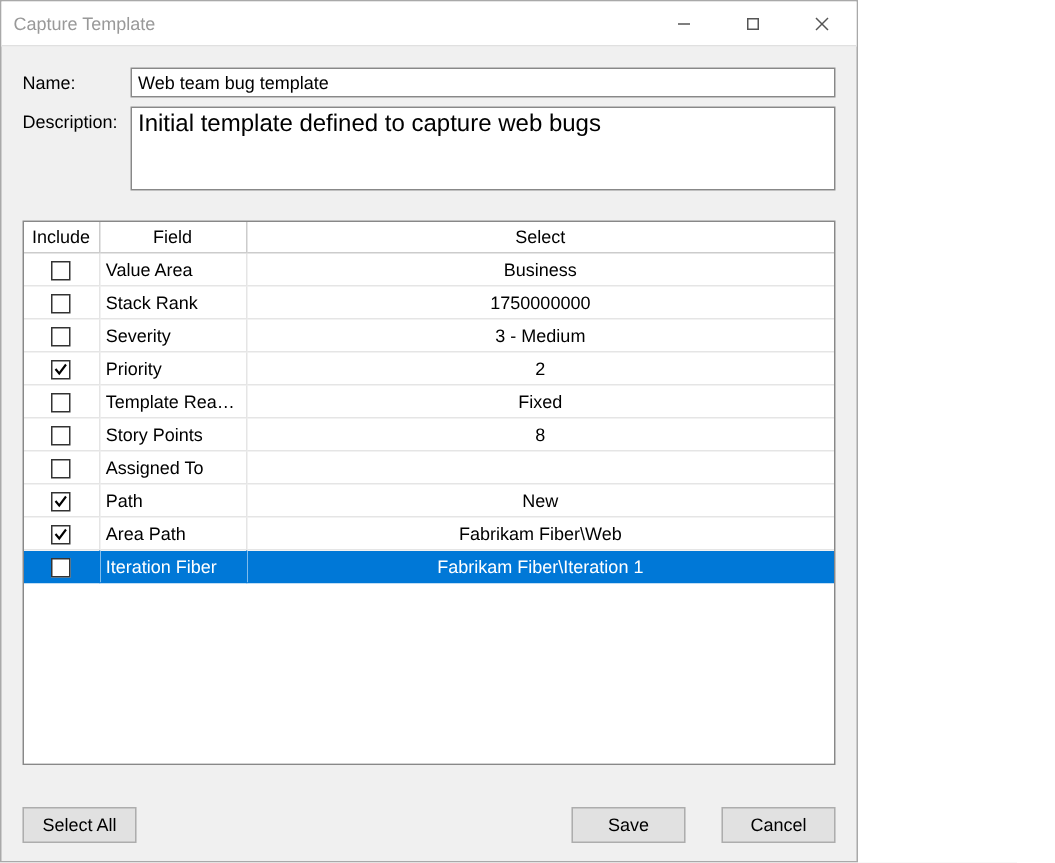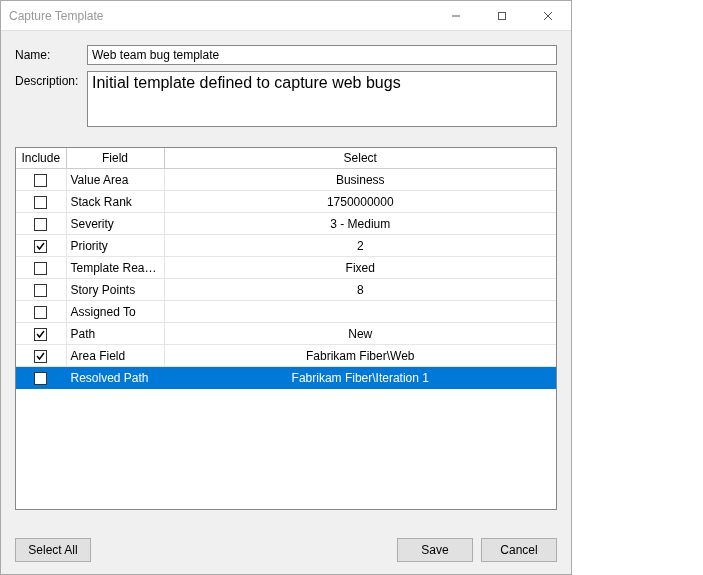--- a/index.html
+++ b/index.html
@@ -137,21 +137,21 @@
     background:#0078d7;
     color:#fff;
     border-right-color:#0078d7;
     border-bottom-color:#0078d7;
   }
   tr.selected .chk { border-color:#333; background:#fff; }
   .grid-fill { flex:1; background:#fff; }
   .button-row {
     display:flex;
     margin-top:28px;
-    gap:8px;
+    gap:24px;
   }
   .button-row .spacer { flex:1; }
   button.win {
     min-width:76px;
     height:24px;
     padding:0 12px;
     border:1px solid #adadad;
     background:#e1e1e1;
     font-family:inherit;
     font-size:12px;
@@ -252,26 +252,26 @@
               <td class="include-cell"><span class="chk checked"><svg width="11" height="11" viewBox="0 0 11 11">
                     <polyline points="2,5 4.5,8 9,2" fill="none" stroke="#000" stroke-width="1.4"></polyline>
                   </svg></span></td>
               <td>Path</td>
               <td>New</td>
             </tr>
             <tr>
               <td class="include-cell"><span class="chk checked"><svg width="11" height="11" viewBox="0 0 11 11">
                     <polyline points="2,5 4.5,8 9,2" fill="none" stroke="#000" stroke-width="1.4"></polyline>
                   </svg></span></td>
-              <td>Area Field</td>
+              <td>Area Path</td>
               <td>Fabrikam Fiber\Web</td>
             </tr>
             <tr class="selected">
               <td class="include-cell"><span class="chk"></span></td>
-              <td>Resolved Path</td>
+              <td>Iteration Fiber</td>
               <td>Fabrikam Fiber\Iteration 1</td>
             </tr>
           </tbody>
       </table>
       <div class="grid-fill"></div>
     </div>
 
     <div class="button-row">
       <button class="win">Select All</button>
       <div class="spacer"></div>

